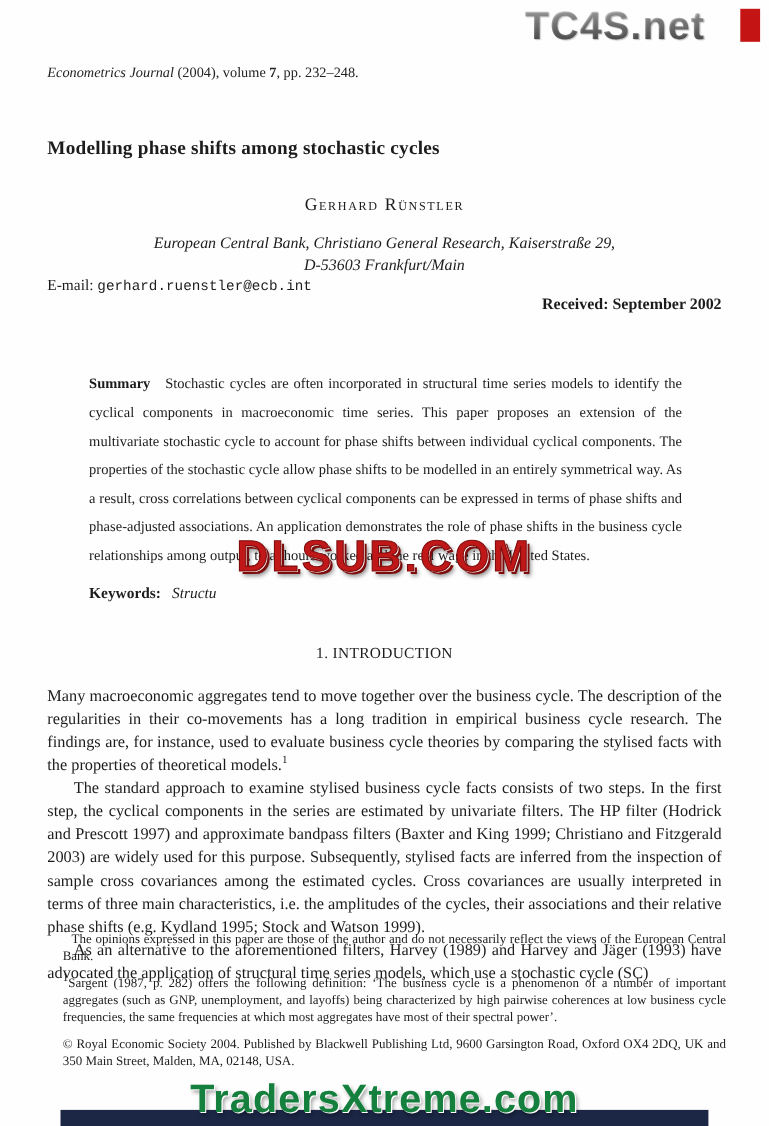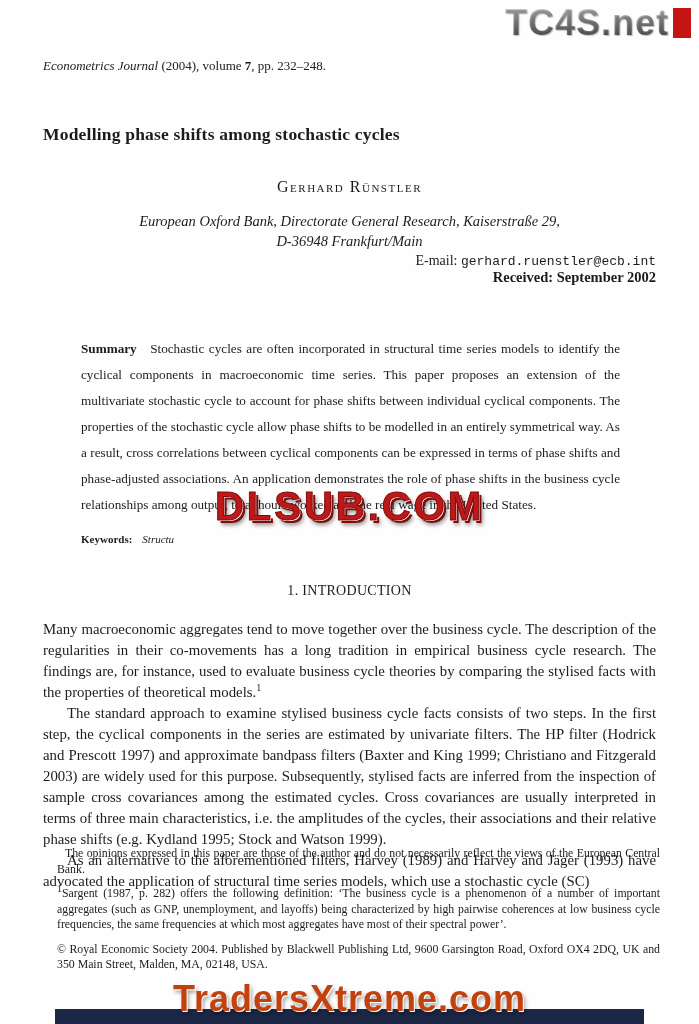--- a/index.html
+++ b/index.html
@@ -24,20 +24,21 @@
     align-items: center;
     font-family: "Liberation Sans", sans-serif;
     font-weight: bold;
     font-size: 36px;
     letter-spacing: 1px;
     background: linear-gradient(180deg, #e8e8e8 0%, #9a9a9a 45%, #4a4a4a 100%);
     -webkit-background-clip: text;
     background-clip: text;
     color: transparent;
     text-shadow: 1px 1px 1px rgba(0,0,0,0.25);
+    gap: 28px;
   }
   .wm-top-redblock {
     display: inline-block;
     width: 18px;
     height: 30px;
     margin-left: 4px;
     background: #c41414;
   }
   .wm-center {
     position: absolute;
@@ -66,21 +67,21 @@
   .wm-bottom-text {
     position: absolute;
     bottom: 4px;
     left: 0;
     width: 100%;
     text-align: center;
     font-family: "Liberation Sans", sans-serif;
     font-weight: bold;
     font-size: 36px;
     letter-spacing: 1px;
-    color: #c2410c;
+    color: #15803d;
     text-shadow: 1px 1px 0 #ffffff, 2px 3px 4px rgba(0,0,0,0.4);
     z-index: 5;
   }
 
   
   .content { position: relative; padding: 0 43px; }
 
   .journal-line {
     margin-top: 58px;
     font-size: 13px;
@@ -107,21 +108,21 @@
   .affiliation {
     margin-top: 15px;
     text-align: center;
     font-style: italic;
     font-size: 14.5px;
     line-height: 20px;
   }
 
   .email-line {
     margin-top: 2px;
-    text-align: right;
+    text-align: left;
     font-size: 14px;
   }
   .email-address {
     font-family: "Liberation Mono", monospace;
     font-size: 13px;
   }
 
   .received {
     text-align: right;
     font-size: 14.5px;
@@ -132,21 +133,21 @@
     margin: 50px 36px 0 38px;
     font-size: 13.2px;
     line-height: 26px;
     text-align: justify;
   }
   .abstract .label { font-weight: bold; }
   .abstract .label::after { content: "\00a0\00a0\00a0"; }
 
   .keywords {
     margin: 15px 36px 0 38px;
-    font-size: 11px;
+    font-size: 14px;
   }
   .keywords .label { font-weight: bold; }
   .keywords .kw-frag { font-style: italic; margin-left: 10px; }
 
   .section-heading {
     margin-top: 38px;
     text-align: center;
     font-size: 14px;
     letter-spacing: 0.3px;
   }
@@ -192,22 +193,22 @@
 
     <div class="journal-line">
       <span class="jname">Econometrics Journal</span><span> (2004), volume </span><span class="jvol">7</span><span>, pp. 232–248.</span>
     </div>
 
     <div class="title">Modelling phase shifts among stochastic cycles</div>
 
     <div class="author">Gerhard Rünstler</div>
 
     <div class="affiliation">
-      <div>European Oxford Bank, Directorate General Research, Kaiserstraße 29,</div>
-      <div>D-36948 Frankfurt/Main</div>
+      <div>European Central Bank, Christiano General Research, Kaiserstraße 29,</div>
+      <div>D-53603 Frankfurt/Main</div>
     </div>
 
     <div class="email-line">
       <span>E-mail: </span><span class="email-address">gerhard.ruenstler@ecb.int</span>
     </div>
 
     <div class="received">Received:  September 2002</div>
 
     <div class="abstract">
       <span class="label">Summary</span><span>Stochastic cycles are often incorporated in structural time series models to identify the cyclical components in macroeconomic time series. This paper proposes an extension of the multivariate stochastic cycle to account for phase shifts between individual cyclical components. The properties of the stochastic cycle allow phase shifts to be modelled in an entirely symmetrical way. As a result, cross correlations between cyclical components can be expressed in terms of phase shifts and phase-adjusted associations. An application demonstrates the role of phase shifts in the business cycle relationships among output, total hours worked and the real wage in the United States.</span>

